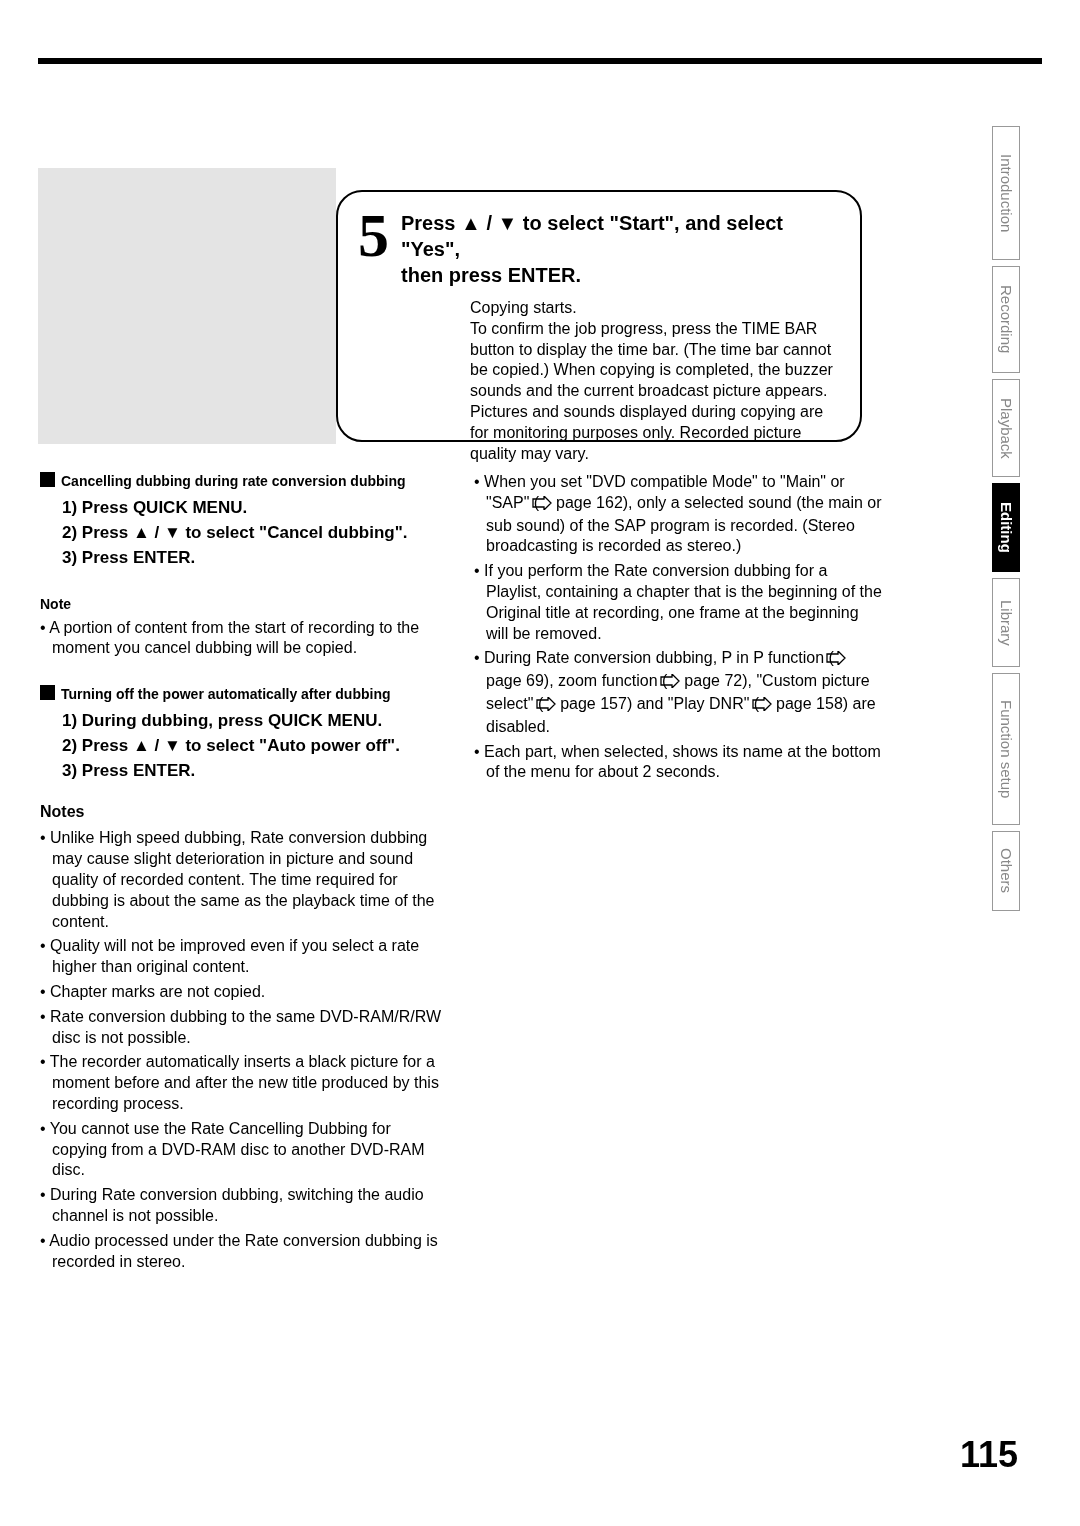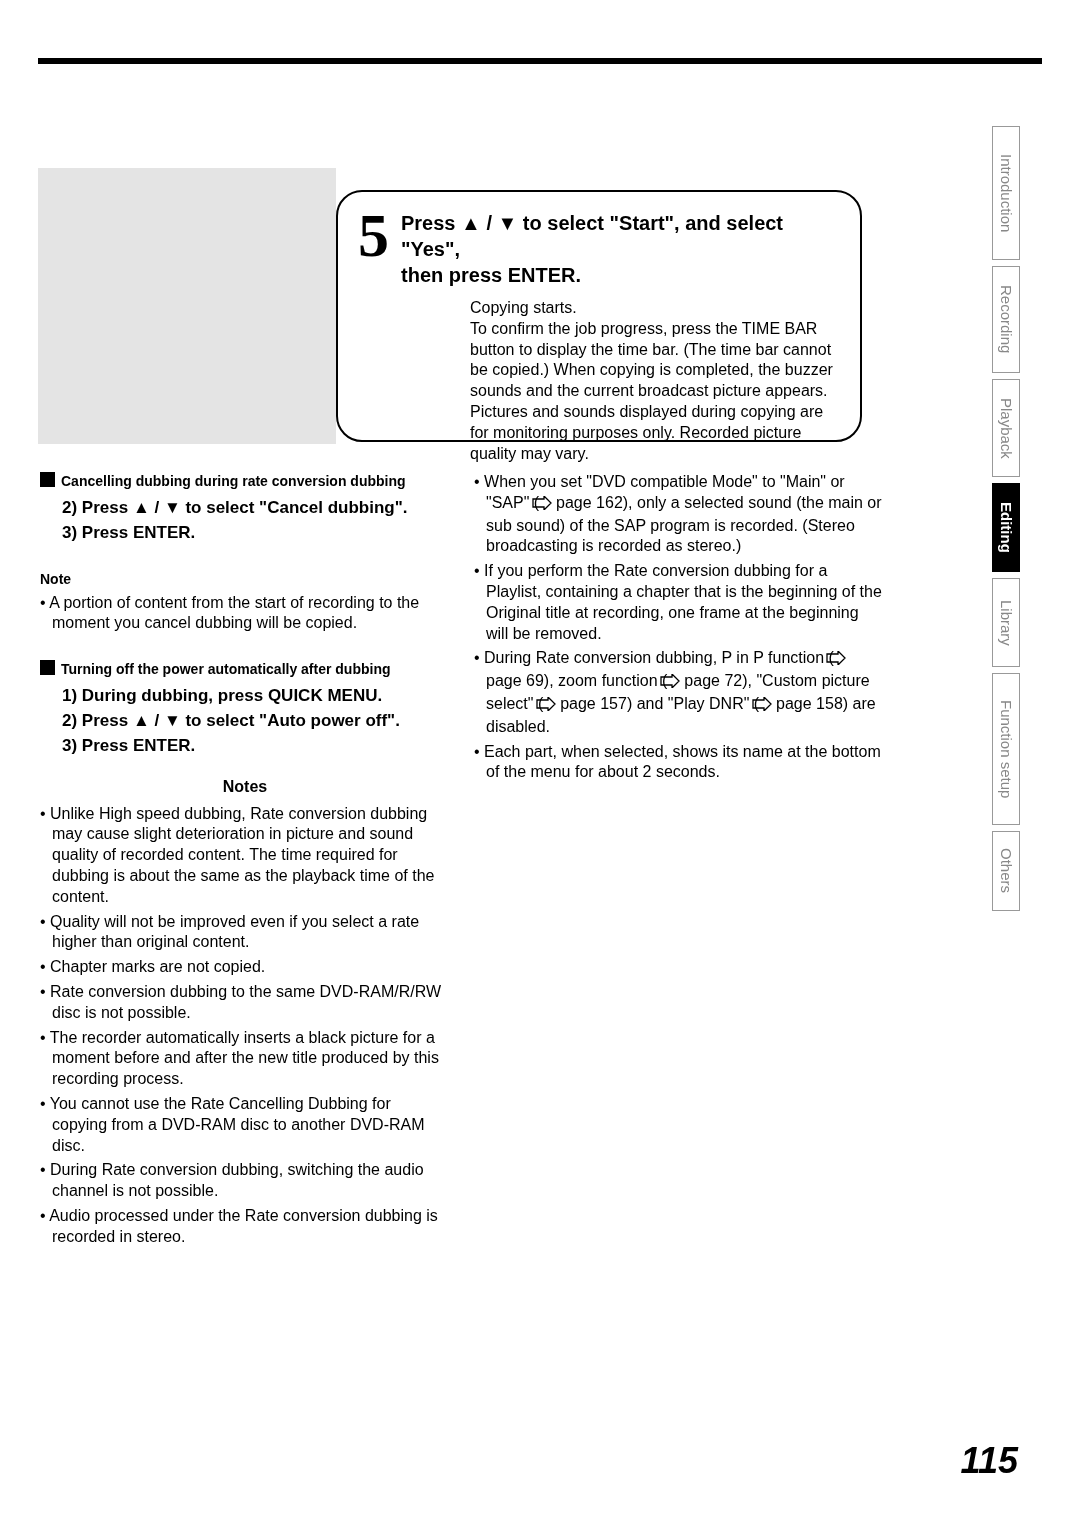--- a/index.html
+++ b/index.html
@@ -87,21 +87,20 @@
     font-weight: bold;
     font-size: 14px;
     margin-top: 25px;
     margin-bottom: 4px;
   }
   .noteslbl {
     font-weight: bold;
     font-size: 16px;
     margin-top: 18px;
     margin-bottom: 6px;
-    text-align: center;
   }
   .bullet {
     text-indent: -12px;
     margin-left: 12px;
     margin-bottom: 4px;
     font-size: 16px;
     line-height: 1.3;
   }
   .bullet::before { content: "• "; }
   .arrow-icon {
@@ -129,24 +128,23 @@
     justify-content: center;
   }
   .tab.active {
     background: #000;
     color: #fff;
     border-color: #000;
     font-weight: bold;
   }
   .pagenum {
     position: absolute;
-    right: 62px; bottom: 40px;
+    right: 62px; bottom: 46px;
     font-size: 36px;
     font-weight: bold;
-    font-style: italic;
   }
 </style>
 </head>
 <body>
 
 <div class="topbar"></div>
 <div class="grayzone"></div>
 
 <div class="stepbox">
   <div class="step-head">
@@ -156,20 +154,21 @@
       <span>then press ENTER.</span>
     </div>
   </div>
   <div class="step-body" style="white-space:pre-line;">Copying starts.
 To confirm the job progress, press the TIME BAR button to display the time bar. (The time bar cannot be copied.) When copying is completed, the buzzer sounds and the current broadcast picture appears.
 Pictures and sounds displayed during copying are for monitoring purposes only. Recorded picture quality may vary.</div>
 </div>
 
 <div class="col col-left">
   <div class="sect-h"><span class="sq"></span><span>Cancelling dubbing during rate conversion dubbing</span></div>
+  <div class="bold-step">1) Press QUICK MENU.</div>
   <div class="bold-step">2) Press ▲ / ▼ to select "Cancel dubbing".</div>
   <div class="bold-step">3) Press ENTER.</div>
   <div class="notelbl">Note</div>
   <div class="bullet">A portion of content from the start of recording to the moment you cancel dubbing will be copied.</div>
 
   <div style="height:22px;"></div>
 
   <div class="sect-h"><span class="sq"></span><span>Turning off the power automatically after dubbing</span></div>
   <div class="bold-step">1) During dubbing, press QUICK MENU.</div>
   <div class="bold-step">2) Press ▲ / ▼ to select "Auto power off".</div>

